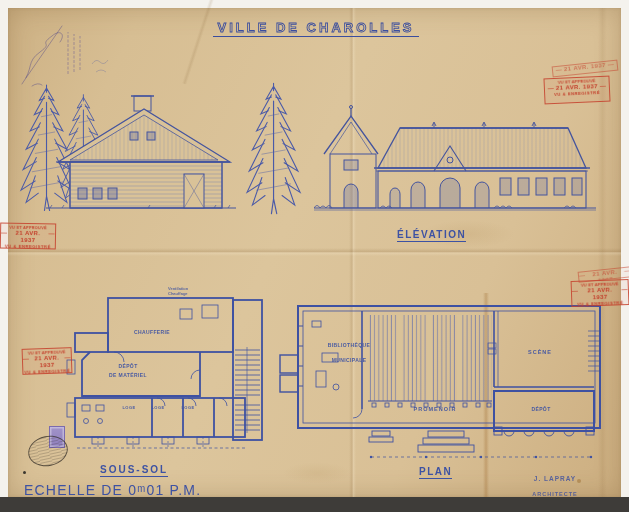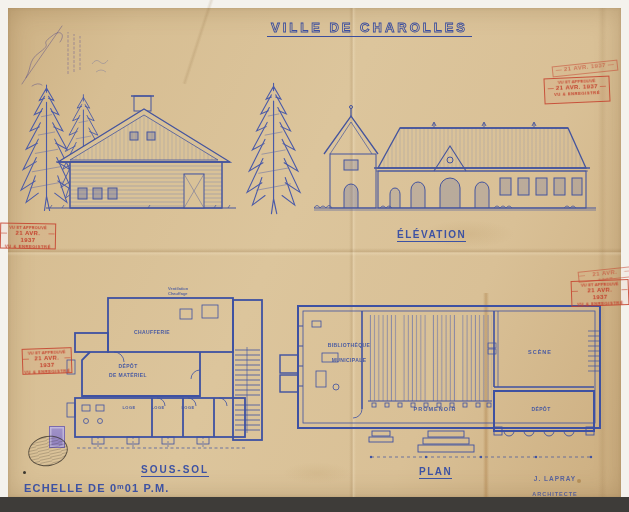--- a/index.html
+++ b/index.html
@@ -6,31 +6,31 @@
   .scan{position:relative;width:629px;height:512px;overflow:hidden;background:#f4f2ed;
         font-family:"Liberation Sans","DejaVu Sans",sans-serif;}
   .paper{position:absolute;left:8px;top:8px;width:613px;height:489px;
          background:linear-gradient(115deg,#cdb184 0%,#d7be93 16%,#dcc59c 45%,#d9c096 72%,#ccae80 100%);
          box-shadow:inset 0 0 26px rgba(110,80,40,.28), inset 0 0 3px rgba(110,80,40,.22);}
   .band{position:absolute;left:0;top:497px;width:629px;height:15px;background:#3e3c39;}
   .abs{position:absolute;}
   .ink{color:#3d52a3;}
   .hollow{color:transparent;-webkit-text-stroke:1.15px #3a4d9e;}
   .hollow-thin{color:transparent;-webkit-text-stroke:.85px #3a4d9e;}
-  .title-wrap{left:160px;top:18px;width:312px;text-align:right;}
+  .title-wrap{left:160px;top:18px;width:312px;text-align:center;}
   .t1{display:inline-block;font-size:13px;font-weight:bold;letter-spacing:3px;
       border-bottom:1.6px solid #3a4d9e;padding:0 4px 1px 4px;}
   .t2{display:inline-block;font-size:21px;font-weight:bold;letter-spacing:4px;
       border-bottom:2px solid #3a4d9e;padding:0 8px 2px 8px;margin-top:1px;}
   .sec-label{font-weight:bold;font-size:10px;letter-spacing:1.5px;
              border-bottom:1.4px solid #3d52a3;padding-bottom:1px;white-space:nowrap;}
   .sec-sub{font-size:7.5px;letter-spacing:.5px;font-weight:bold;}
   .room-label{font-weight:bold;color:#3d52a3;letter-spacing:.4px;white-space:nowrap;
               transform:translateX(-50%);opacity:.92;}
-  .scale-note{font-size:11px;font-weight:bold;letter-spacing:1.2px;}
+  .scale-note{font-size:14px;font-weight:normal;letter-spacing:1.2px;}
   .arch{width:82px;text-align:center;font-weight:bold;color:#44549e;opacity:.85;}
   .arch .a1{font-size:6.5px;letter-spacing:1px;}
   .arch .a2{font-size:5.5px;letter-spacing:1px;border-bottom:1px solid #44549e;display:inline-block;padding-bottom:.5px;}
   .tiny-notes{font-size:4px;line-height:5px;color:rgba(60,80,160,.8);font-weight:bold;text-align:left;}
   
   .red-stamp{position:absolute;width:66px;height:26px;border:1.6px solid rgba(196,64,44,.85);
              background:rgba(205,90,60,.07);color:#c4402c;text-align:center;padding:1.5px 0 0 0;
              box-sizing:border-box;font-weight:bold;filter:blur(.15px);}
   .rs-top{font-size:3.8px;letter-spacing:.3px;line-height:4.5px;}
   .rs-date{font-size:6px;letter-spacing:.4px;line-height:7px;display:flex;justify-content:center;gap:2px;}
@@ -298,21 +298,21 @@
   <span class="abs room-label" style="left:129px;top:405px;font-size:4px;">LOGE</span>
   <span class="abs room-label" style="left:158px;top:405px;font-size:4px;">LOGE</span>
   <span class="abs room-label" style="left:188px;top:405px;font-size:4px;">LOGE</span>
   <span class="abs room-label" style="left:349px;top:342px;font-size:5px;">BIBLIOTHÈQUE</span>
   <span class="abs room-label" style="left:349px;top:357px;font-size:5px;">MUNICIPALE</span>
   <span class="abs room-label" style="left:540px;top:349px;font-size:5.5px;letter-spacing:1px;">SCÈNE</span>
   <span class="abs room-label" style="left:435px;top:406px;font-size:5.5px;letter-spacing:1px;">PROMENOIR</span>
   <span class="abs room-label" style="left:541px;top:406px;font-size:5px;">DÉPÔT</span>
 
   <div class="abs ink" style="left:100px;top:459px;">
-    <span class="sec-label" style="letter-spacing:2px;margin-left:41px;">SOUS-SOL</span>
+    <span class="sec-label" style="letter-spacing:2px;">SOUS-SOL</span>
   </div>
   <div class="abs ink" style="left:419px;top:461px;">
     <span class="sec-label">PLAN</span>
   </div>
   <div class="abs ink scale-note" style="left:24px;top:482px;">ECHELLE DE 0ᵐ01 P.M.</div>
   <div class="abs arch" style="left:514px;top:475px;">
     <div class="a1">J. LAPRAY</div>
     <div><span class="a2">ARCHITECTE</span></div>
   </div>
 

